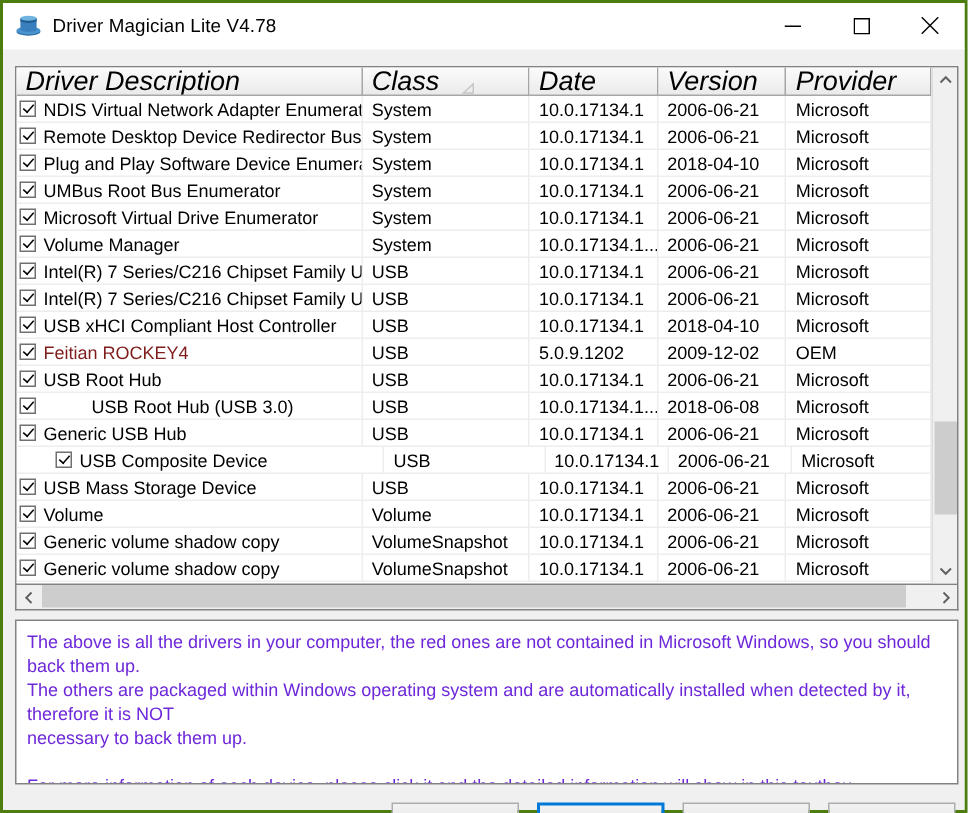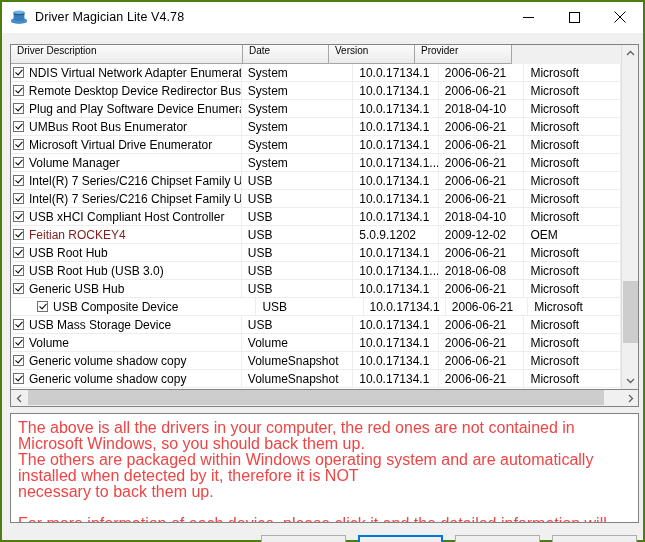--- a/index.html
+++ b/index.html
@@ -100,27 +100,29 @@
     background: #f0f0f0;
     box-sizing: border-box;
   }
   .hcell {
     box-sizing: border-box;
     height: 19px;
     background: linear-gradient(to bottom, #fbfbfb 0%, #f3f3f3 50%, #eaeaea 100%);
     border-right: 1px solid #a6a6a6;
     border-bottom: 1px solid #a6a6a6;
     display: flex;
+    align-items: center;
     padding-left: 6px;
-    font-size: 10px;
+    font-size: 18px;
     color: #000;
     white-space: nowrap;
     overflow: hidden;
     cursor: default;
     position: relative;
+    font-style: italic;
   }
   .hcell .sort-mark {
     margin-left: 14px;
     width: 11px;
     height: 11px;
     flex: none;
   }
   .c-desc  { width: 232px; }
   .c-class { width: 112px; }
   .c-ver   { width: 86px; }
@@ -237,23 +239,23 @@
   #infobox {
     position: absolute;
     left: 8px;
     top: 380px;
     width: 629px;
     height: 110px;
     box-sizing: border-box;
     border: 1px solid #828282;
     background: #ffffff;
     padding: 6px 7px 0 7px;
-    font-size: 16px;
+    font-size: 12px;
     line-height: 16px;
-    color: #ef4444;
+    color: #6d28d9;
     overflow: hidden;
     cursor: text;
   }
   #infobox p { margin: 0; }
   #infobox p.spacer { height: 16px; }
 
   
   #buttonbar {
     position: absolute;
     left: 0;
@@ -325,20 +327,28 @@
 
   <div id="client">
 
     <div id="listview">
       <div id="lv-inner">
 
         <div id="lv-header">
           <div class="hcell c-desc">
             <span>Driver Description</span>
           </div>
+          <div class="hcell c-class">
+            <span>Class</span>
+            <span class="sort-mark">
+              <svg width="11" height="11" viewBox="0 0 11 11">
+                  <path d="M8.5 8 L2 8 L8.5 2 Z" fill="none" stroke="#c6c6c6" stroke-width="1"></path>
+                </svg>
+            </span>
+          </div>
           <div class="hcell c-date">
             <span>Date</span>
           </div>
           <div class="hcell c-ver">
             <span>Version</span>
           </div>
           <div class="hcell c-prov">
             <span>Provider</span>
           </div>
         </div>
@@ -448,21 +458,21 @@
               <div class="cell desc" style="width: 232px;">
                 <span class="chk"></span>
                 <span class="lbl">USB Root Hub</span>
               </div>
               <div class="cell" style="width: 112px;">USB</div>
               <div class="cell" style="width: 86px;">10.0.17134.1</div>
               <div class="cell" style="width: 86px;">2006-06-21</div>
               <div class="cell" style="width: 97px;">Microsoft</div>
             </div>
             <div class="row">
-              <div class="cell desc" style="width: 232px;">
+              <div class="cell desc" style="width: 232px; gap: 32px;">
                 <span class="chk"></span>
                 <span class="lbl">USB Root Hub (USB 3.0)</span>
               </div>
               <div class="cell" style="width: 112px;">USB</div>
               <div class="cell" style="width: 86px;">10.0.17134.1...</div>
               <div class="cell" style="width: 86px;">2018-06-08</div>
               <div class="cell" style="width: 97px;">Microsoft</div>
             </div>
             <div class="row">
               <div class="cell desc" style="width: 232px;">

